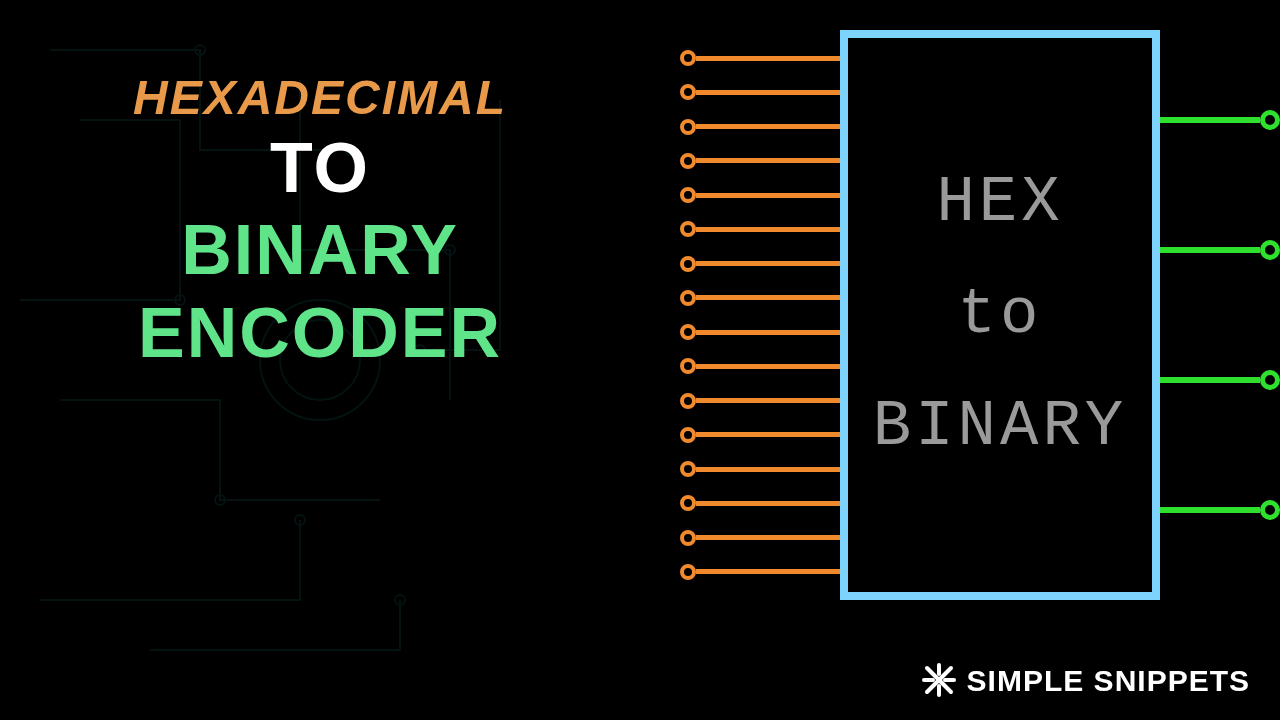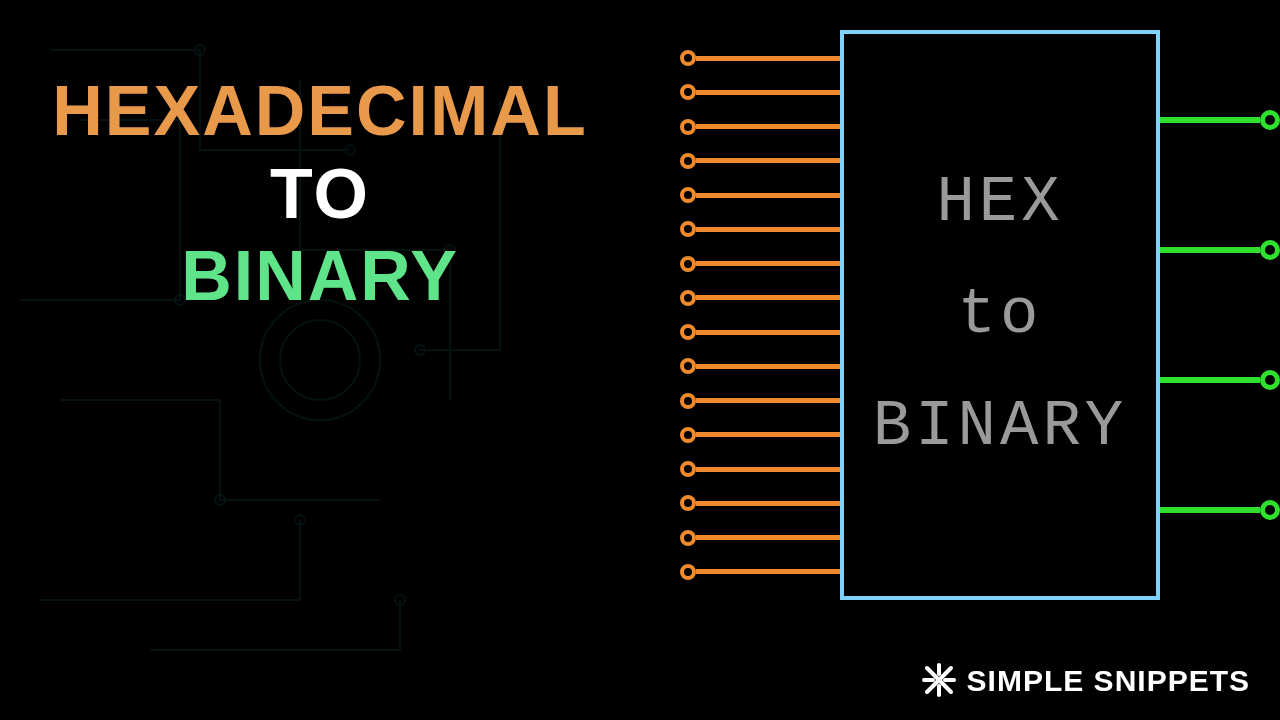--- a/index.html
+++ b/index.html
@@ -24,40 +24,40 @@
     top: 70px;
     width: 560px;
     text-align: center;
     z-index: 2;
   }
   .title-block div {
     font-weight: 800;
     letter-spacing: 2px;
     line-height: 1.18;
   }
-  .t-hex { color: #e8994a; font-size: 70px; }
+  .t-hex { color: #e8994a; font-size: 48px; font-style: italic; }
   .t-to  { color: #ffffff; font-size: 70px; }
   .t-bin { color: #5fe48a; font-size: 70px; }
   .t-enc { color: #5fe48a; font-size: 70px; }
 
   .diagram {
     position: absolute;
     right: 0;
     top: 30px;
     width: 640px;
     height: 620px;
     z-index: 2;
   }
   .chip {
     position: absolute;
     left: 200px;
     top: 0;
     width: 320px;
     height: 570px;
-    border: 4px solid #7dd3fc;
+    border: 8px solid #7dd3fc;
     background: #000;
     display: flex;
     flex-direction: column;
     align-items: center;
     justify-content: center;
     gap: 40px;
   }
   .chip span {
     color: #9a9a9a;
     font-family: "Courier New", monospace;
@@ -155,20 +155,21 @@
     <circle cx="400" cy="600" r="5"></circle>
     <circle cx="320" cy="360" r="60"></circle>
     <circle cx="320" cy="360" r="40"></circle>
   </g>
 </svg>
 
 <div class="title-block">
   <div class="t-hex">HEXADECIMAL</div>
   <div class="t-to">TO</div>
   <div class="t-bin">BINARY</div>
+  <div class="t-enc">ENCODER</div>
 </div>
 
 <div class="diagram">
   <div class="inputs">
       <div class="input-line">
         <div class="dot"></div>
         <div class="wire"></div>
       </div>
       <div class="input-line">
         <div class="dot"></div>

